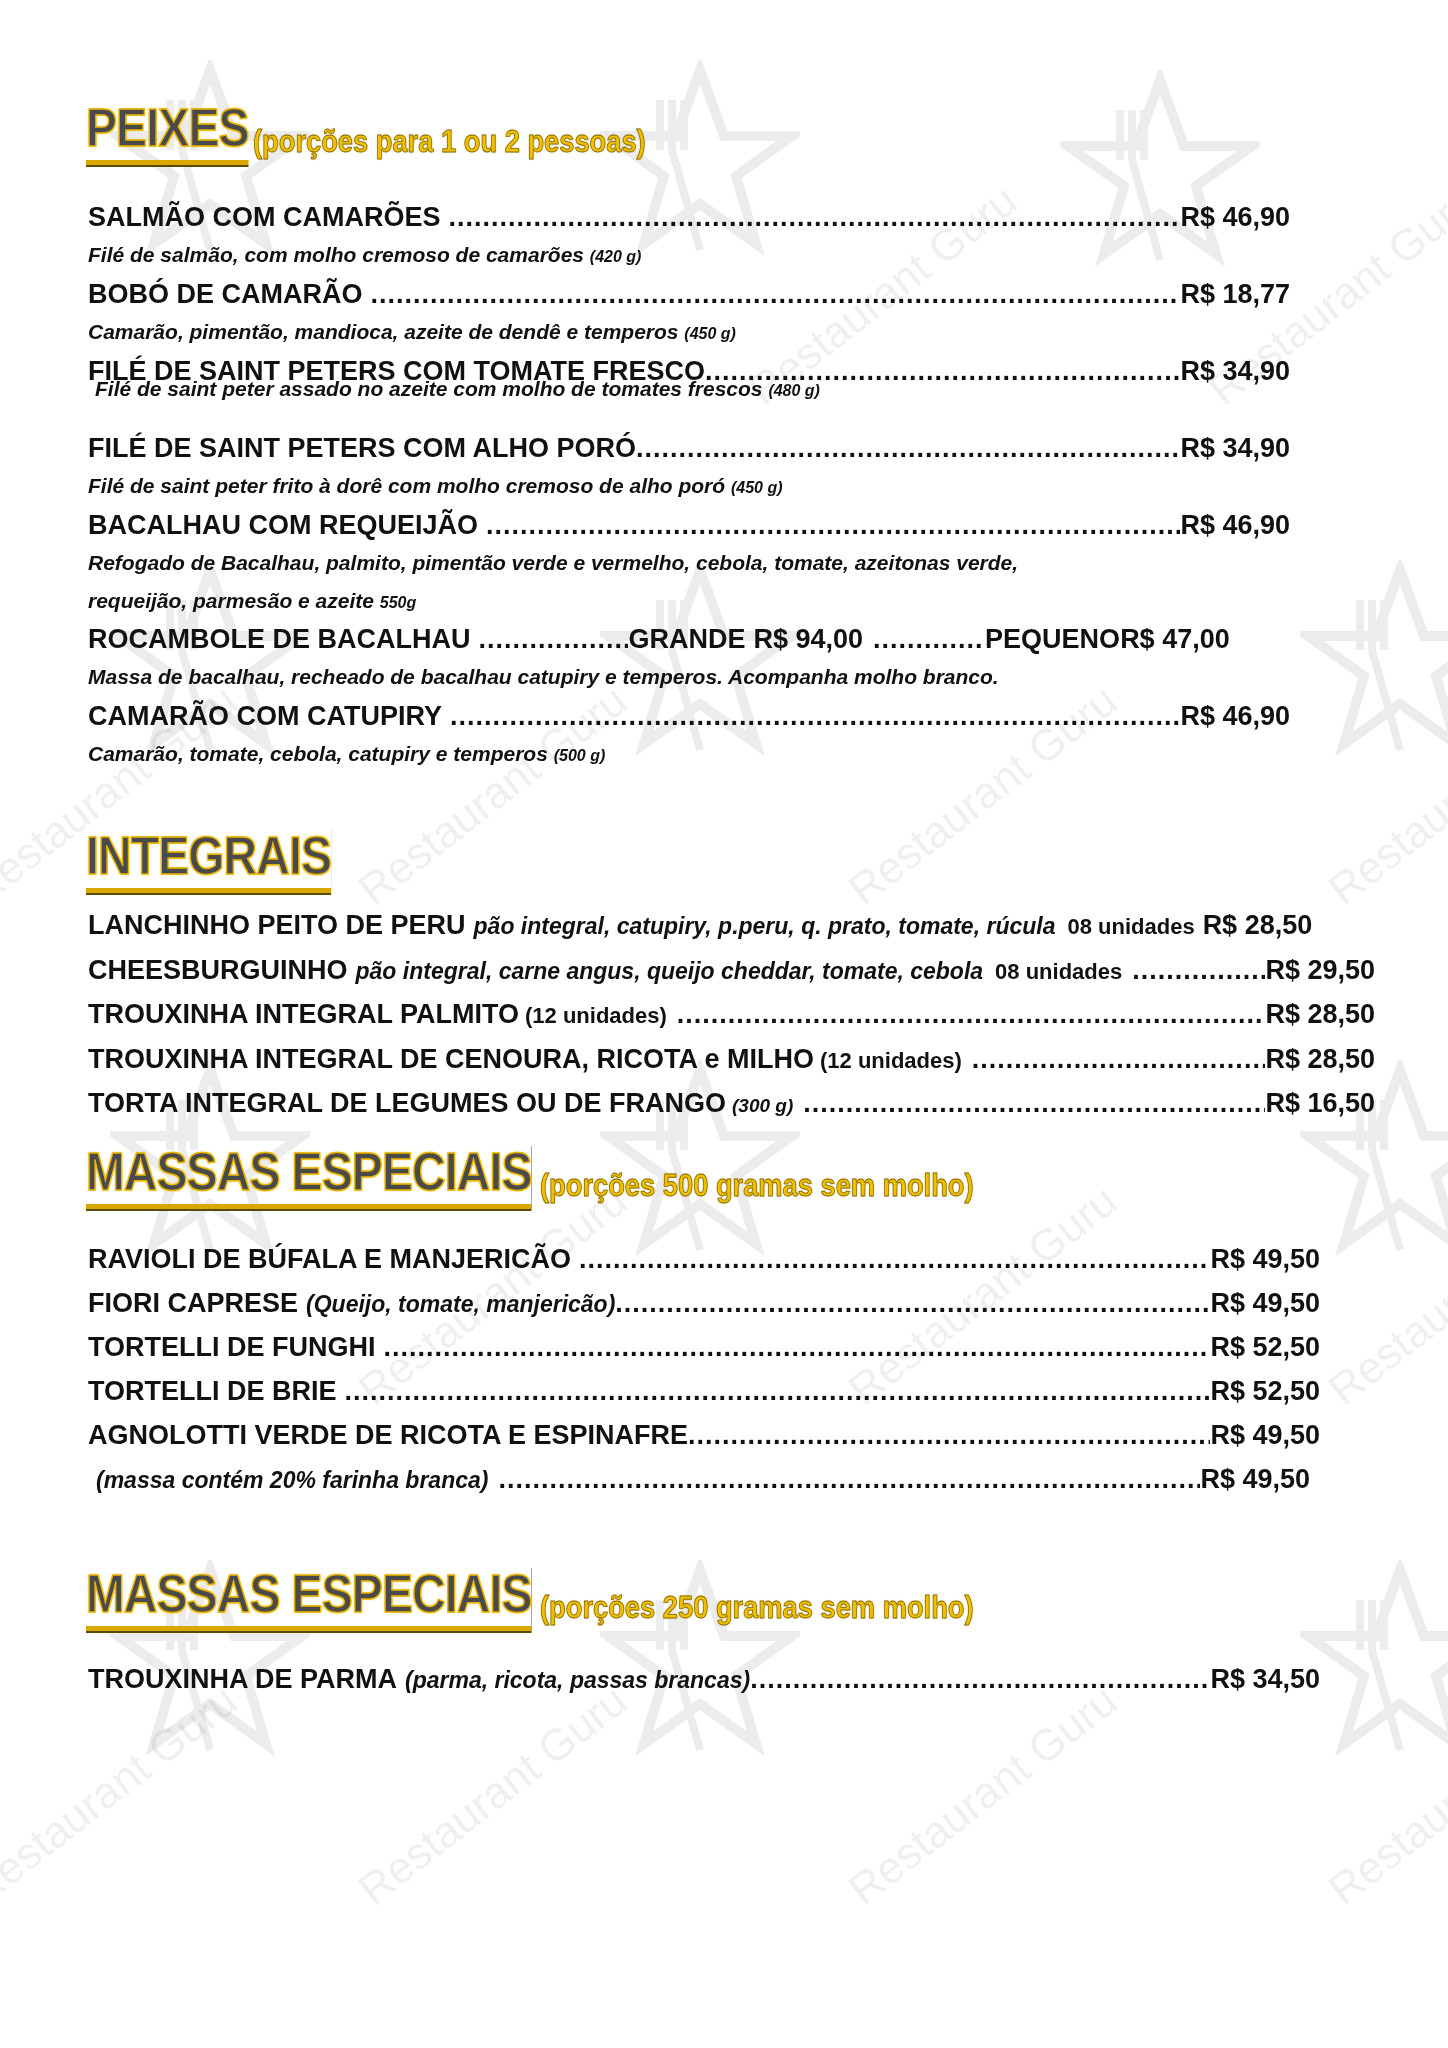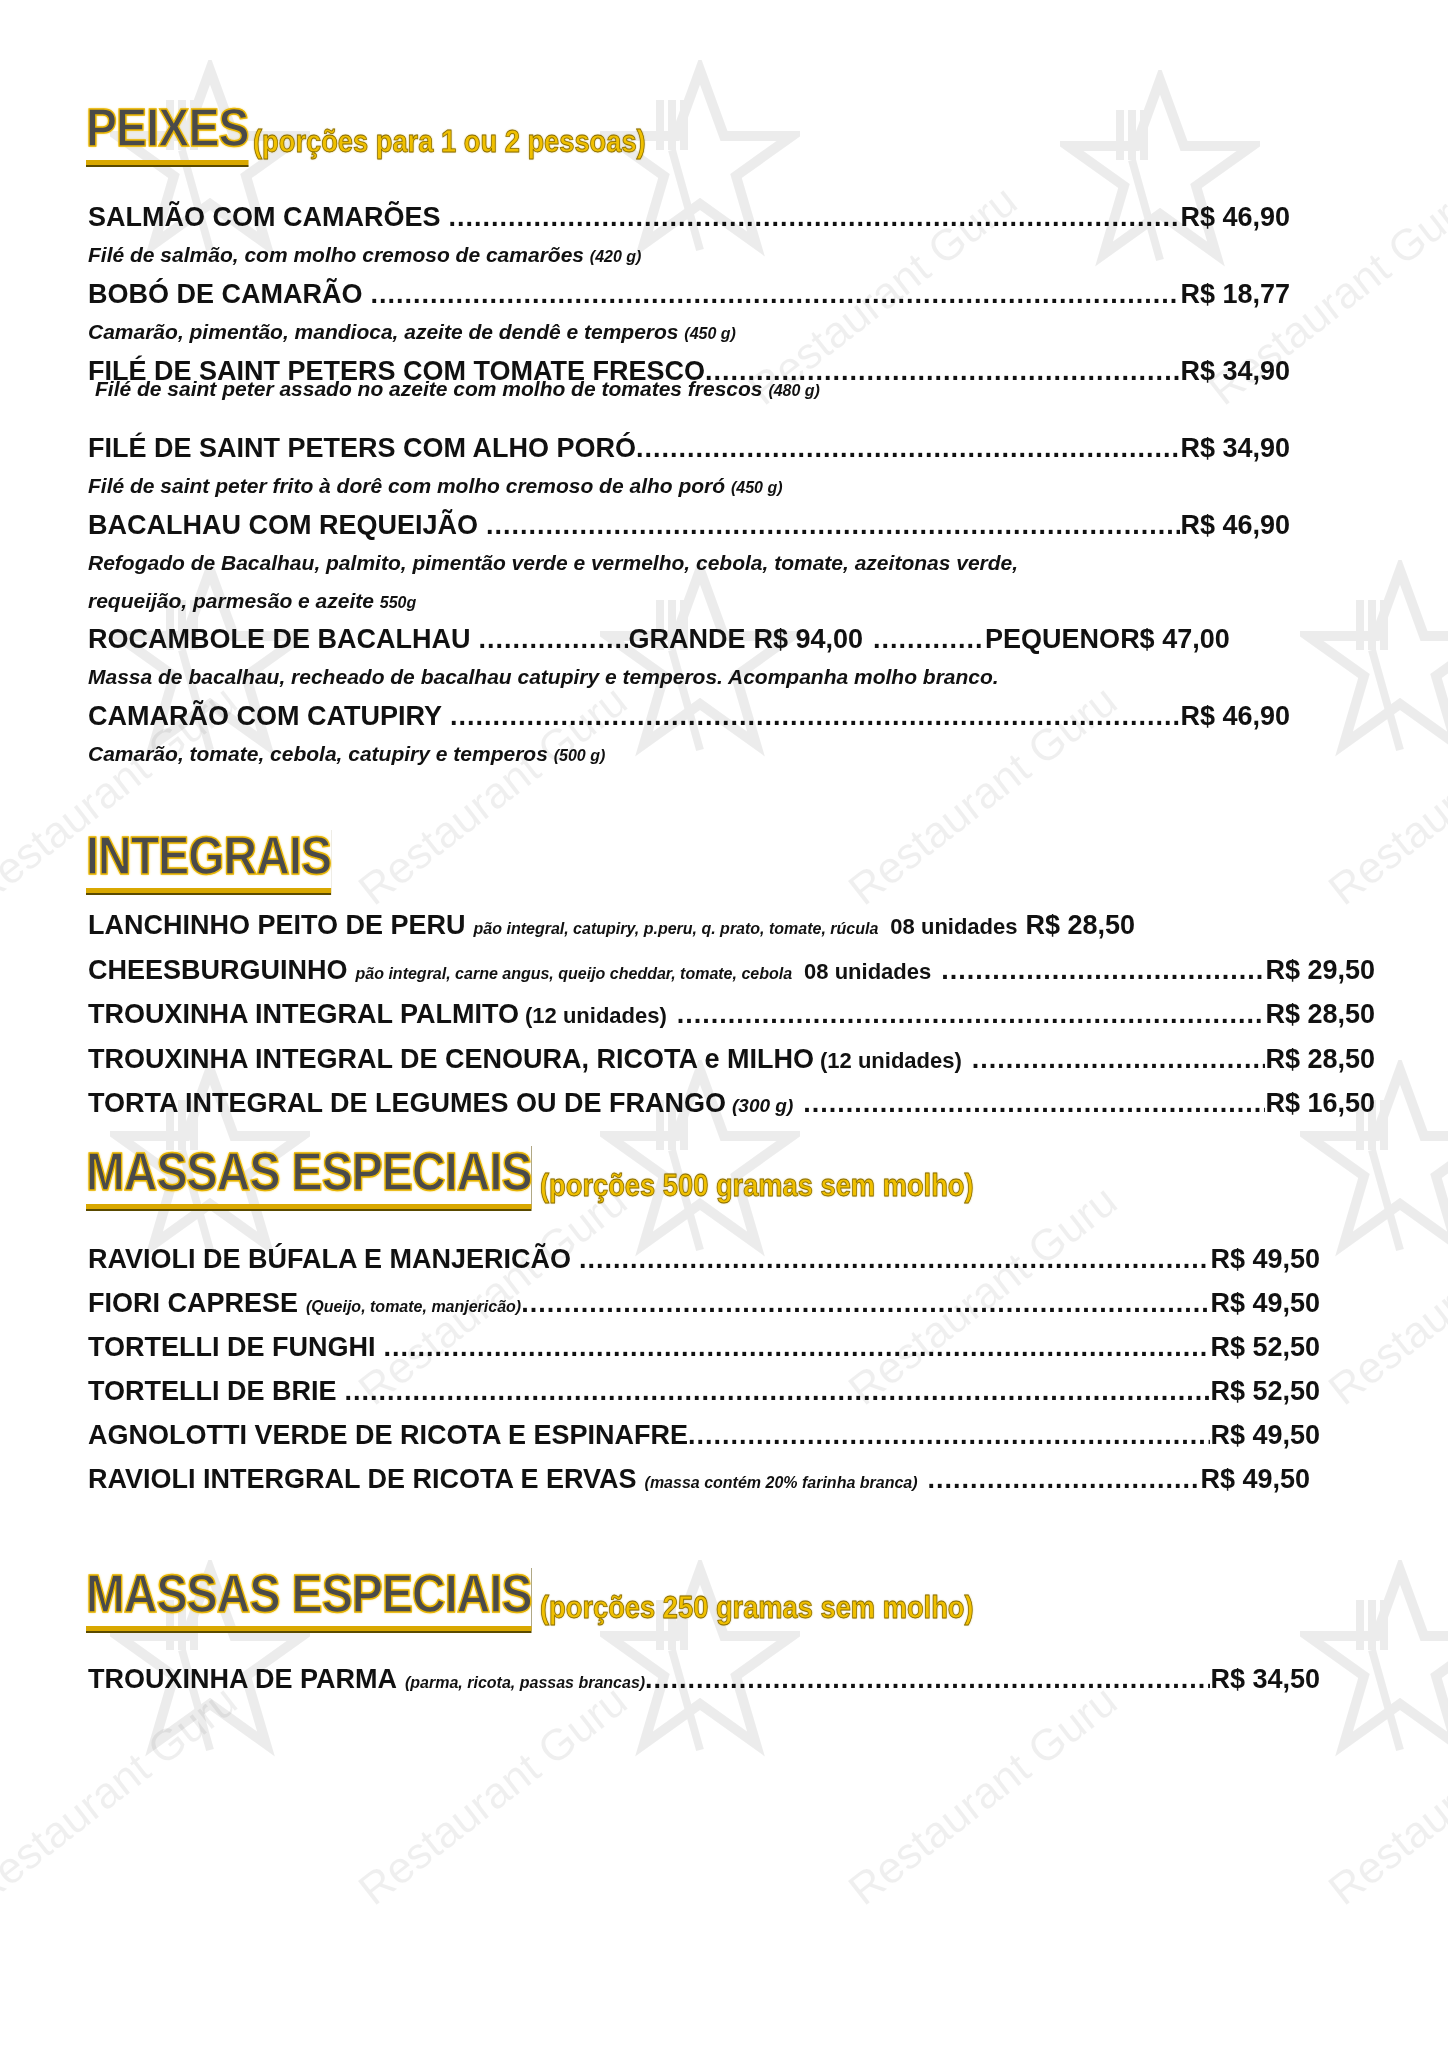--- a/index.html
+++ b/index.html
@@ -100,21 +100,21 @@
     }
     .row .dots::before {
       content: "....................................................................................................................................................................................................................................................";
     }
     .row .price {
       font-weight: bold;
     }
     .row .inline-desc {
       font-style: italic;
       font-weight: bold;
-      font-size: 16px;
+      font-size: 23px;
       margin-left: 8px;
     }
     .row .units {
       font-weight: bold;
       font-size: 22px;
       margin-left: 6px;
     }
     .desc {
       position: absolute;
       left: 88px;
@@ -345,21 +345,20 @@
     <span class="price">R$ 52,50</span>
   </div>
 
   <div class="row" style="top:1422px;width:1232px">
     <span class="name">AGNOLOTTI VERDE DE RICOTA E ESPINAFRE</span>
     <span class="dots"></span>
     <span class="price">R$ 49,50</span>
   </div>
 
   <div class="row" style="top:1466px;width:1222px">
-    <span class="name">RAVIOLI INTERGRAL DE RICOTA E ERVAS</span>
     <span class="inline-desc">(massa contém 20% farinha branca)</span>
     <span class="dots" style="margin-left:10px"></span>
     <span class="price">R$ 49,50</span>
   </div>
 
   <div class="section-heading" style="top:1566px">
     <span class="heading-title">MASSAS ESPECIAIS</span>
     <span class="heading-sub" style="margin-left:-70px">(porções 250 gramas sem molho)</span>
   </div>
 

